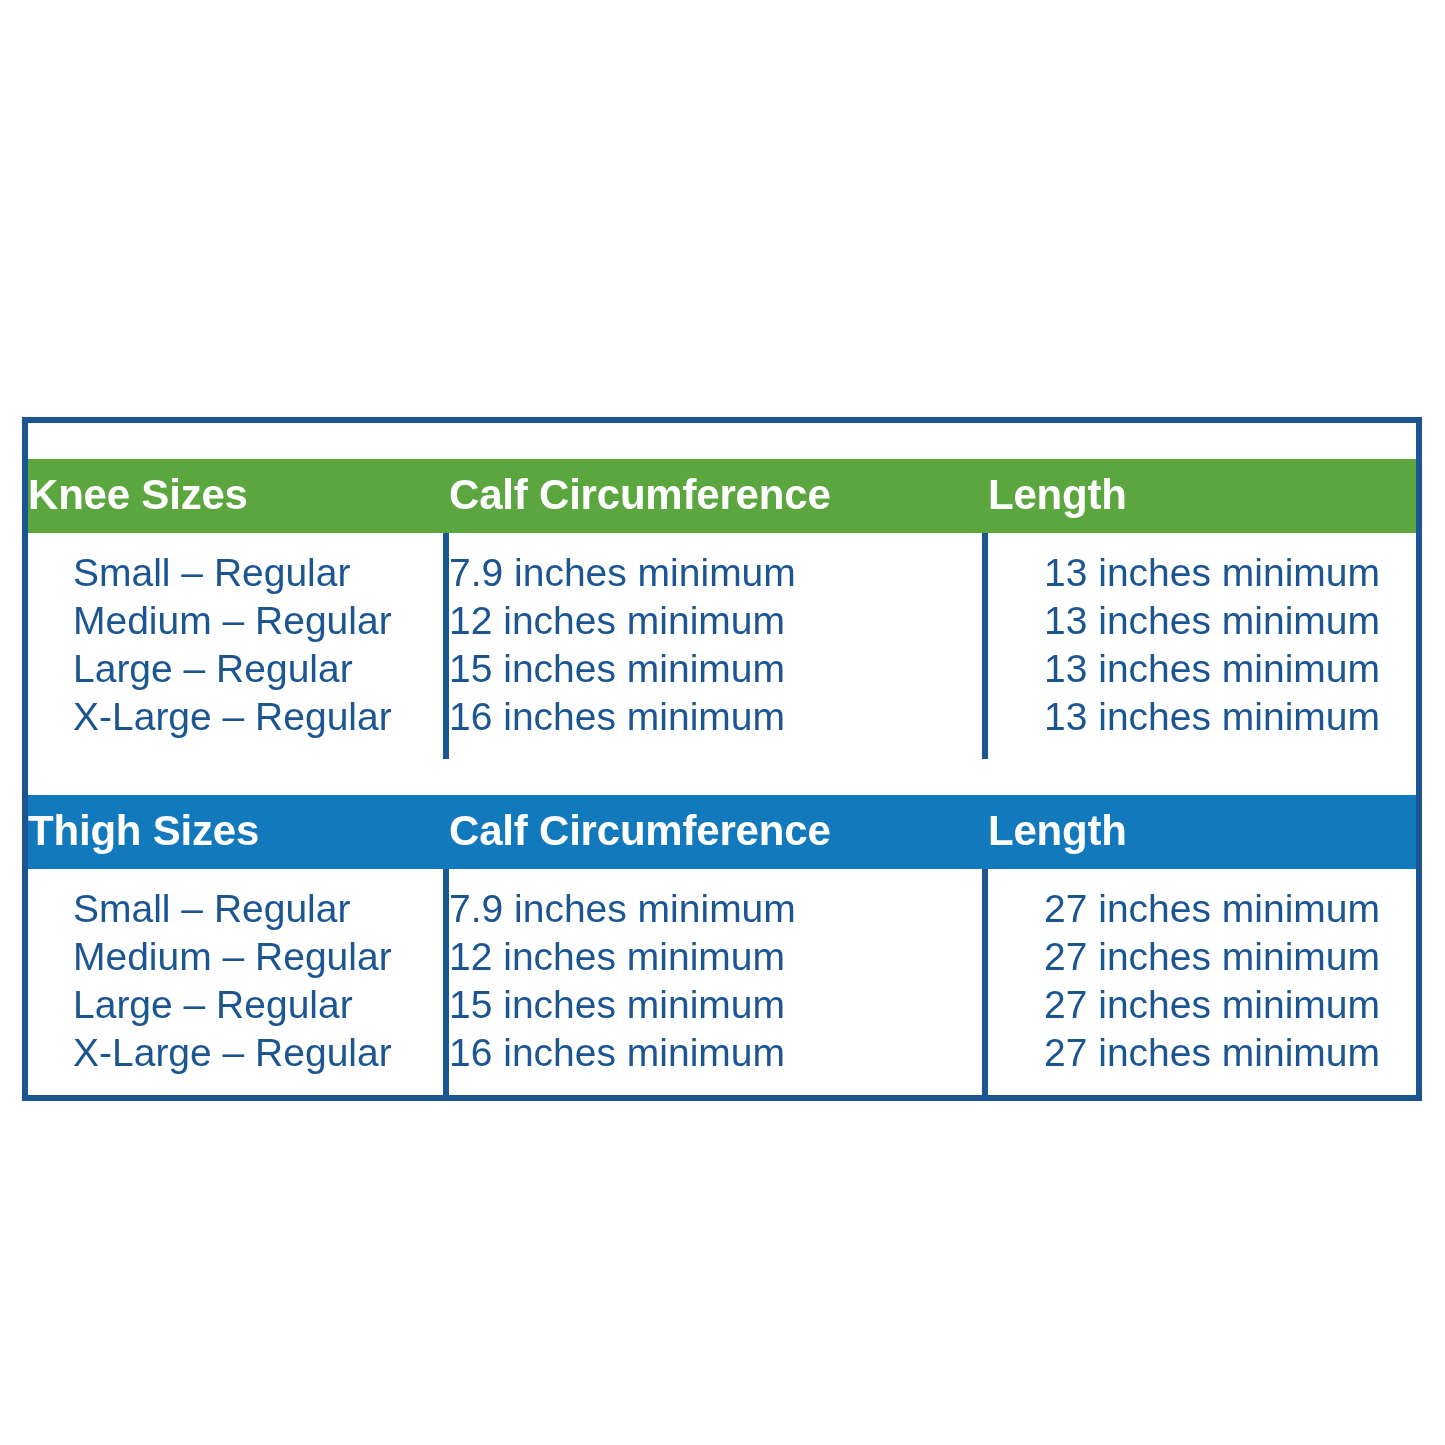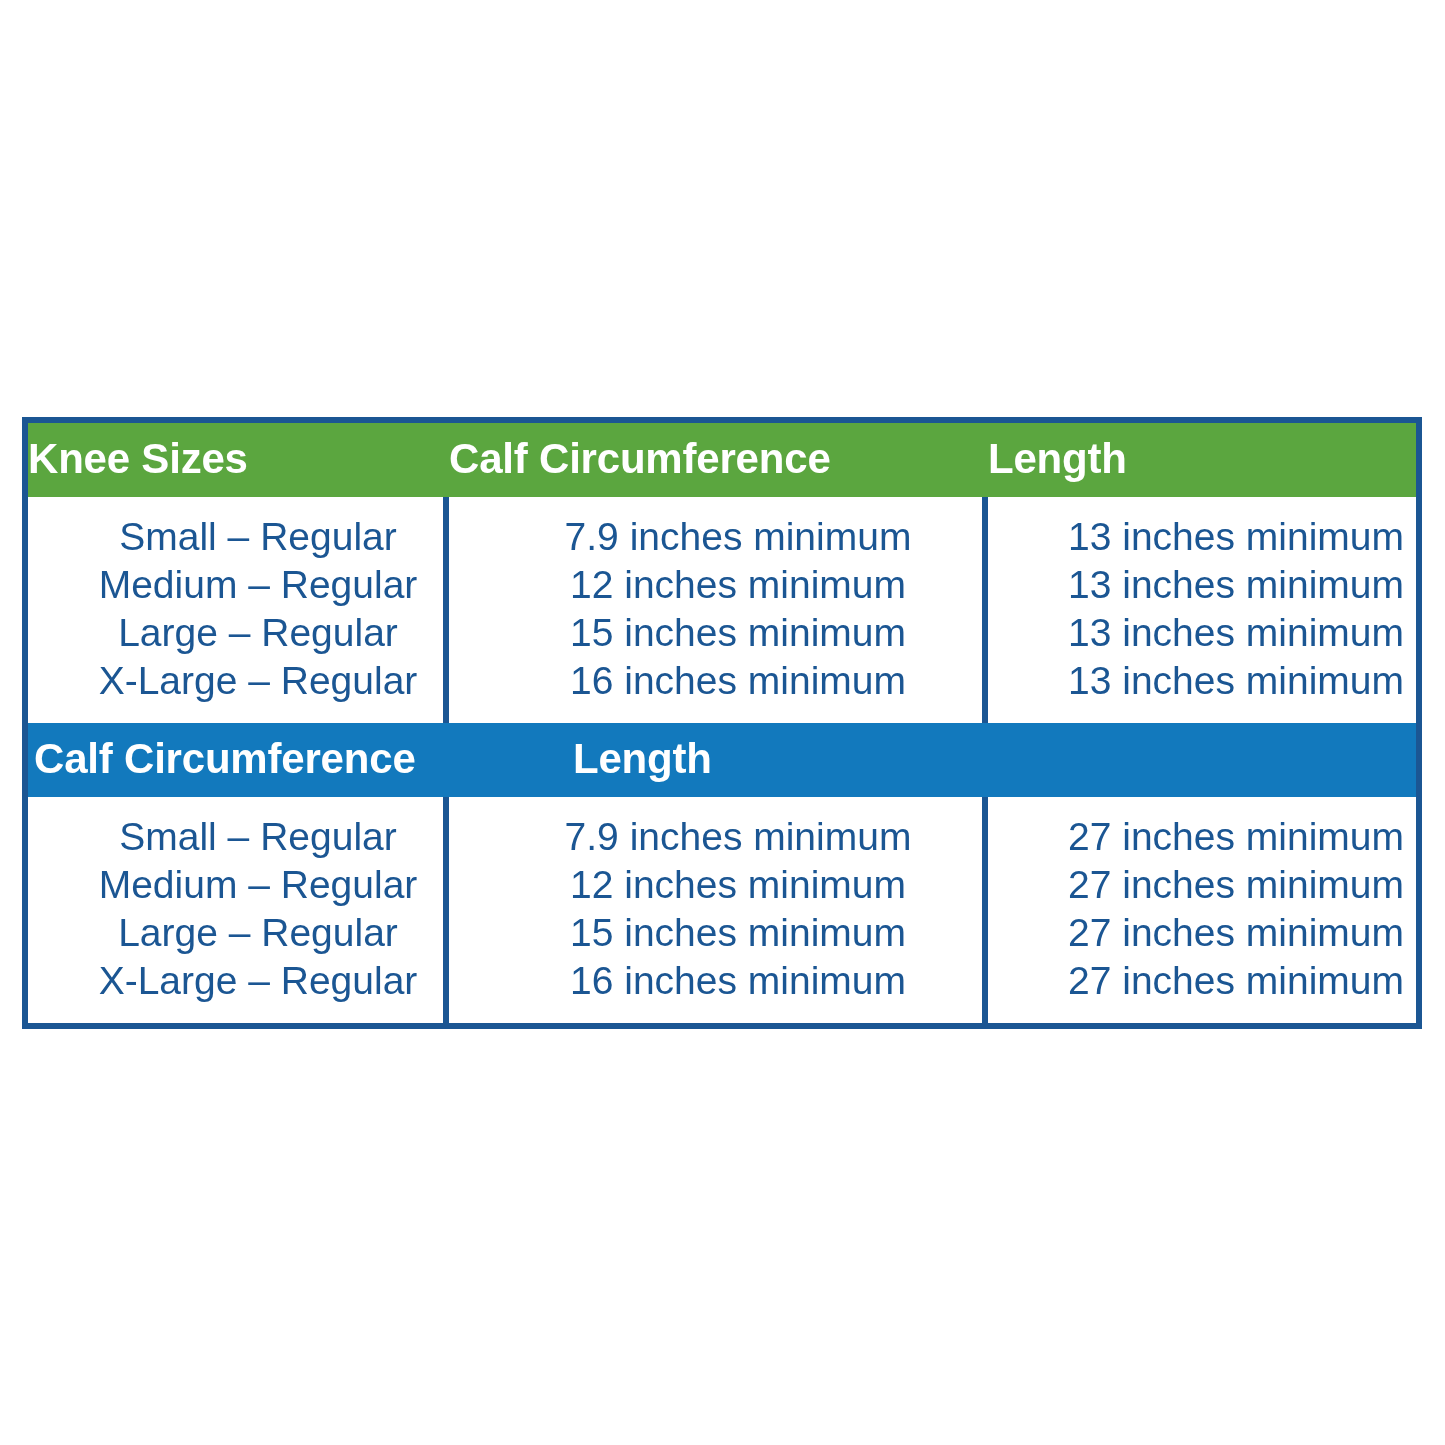--- a/index.html
+++ b/index.html
@@ -35,20 +35,21 @@
 
   .section {
     position: relative;
   }
 
   
   .band {
     display: flex;
     width: 100%;
     box-sizing: border-box;
+    margin-top: 36px;
   }
   .band-green { background: #5ba63f; }
   .band-blue  { background: #1279bd; }
 
   .band .cell {
     box-sizing: border-box;
     padding: 10px 0 12px 0;
   }
 
   .band .head-text {
@@ -67,39 +68,38 @@
     box-sizing: border-box;
     background: #ffffff;
   }
 
   .cell {
     box-sizing: border-box;
   }
 
   
   .col-1 { width: 415px; flex: 0 0 415px; padding-left: 45px; }
-  .col-2 { width: 533px; flex: 0 0 533px; padding-left: 45px; }
+  .col-2 { width: 533px; flex: 0 0 533px; }
   .col-3 { width: 440px; flex: 0 0 440px; padding-left: 56px; }
 
   
   .divider {
     flex: 0 0 6px;
     width: 6px;
     background: #1b5693;
   }
   .divider-spacer {
     flex: 0 0 6px;
     width: 6px;
     background: transparent;
   }
 
   .body-rows .cell {
     padding-top: 16px;
     padding-bottom: 18px;
-    text-align: center;
   }
 
   .line {
     color: #1b5693;
     font-size: 39px;
     line-height: 48px;
     white-space: nowrap;
   }
 
   
@@ -156,20 +156,23 @@
         </div>
 
       </div>
     </div>
 
     <div class="section-gap"></div>
 
     <div class="section">
 
       <div class="band band-blue">
+        <div class="cell col-1">
+          <div class="head-text">Thigh Sizes</div>
+        </div>
         <div class="divider-spacer"></div>
         <div class="cell col-2">
           <div class="head-text">Calf Circumference</div>
         </div>
         <div class="divider-spacer"></div>
         <div class="cell col-3">
           <div class="head-text">Length</div>
         </div>
       </div>
 

